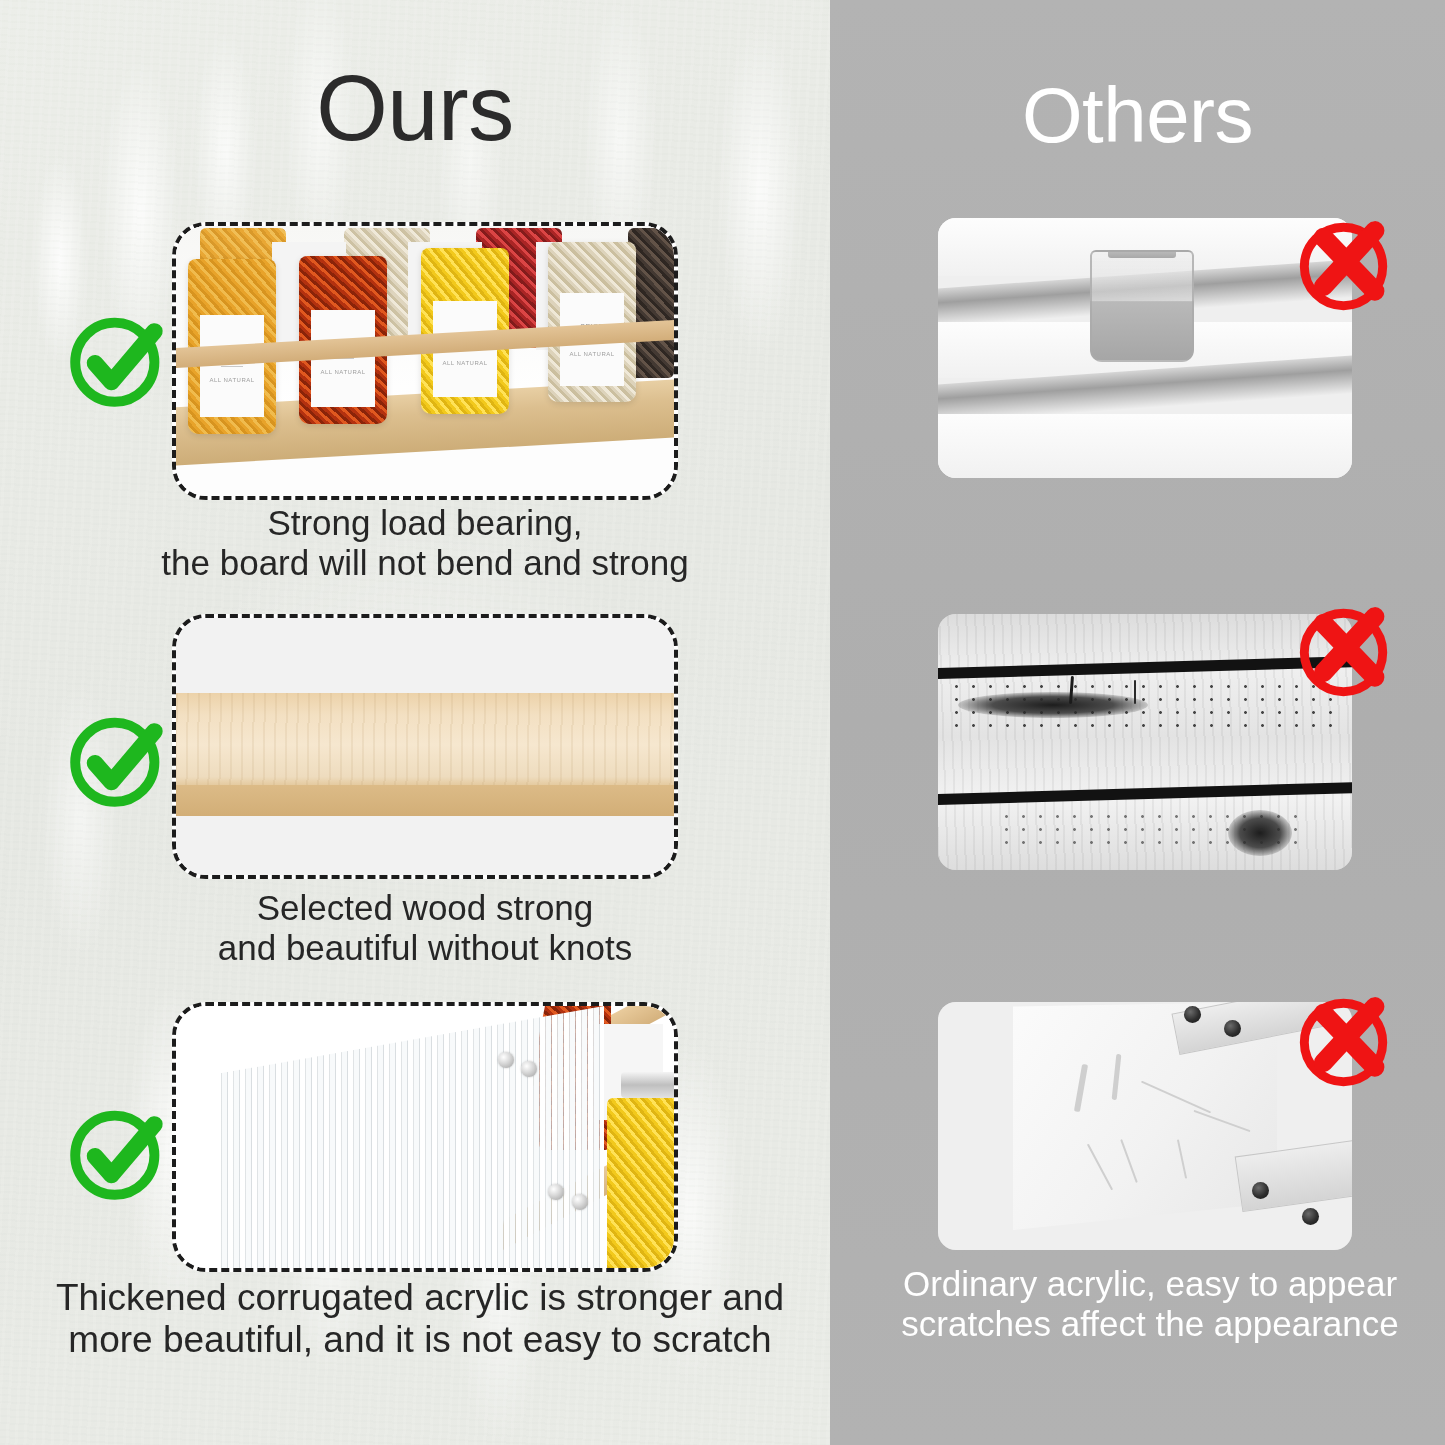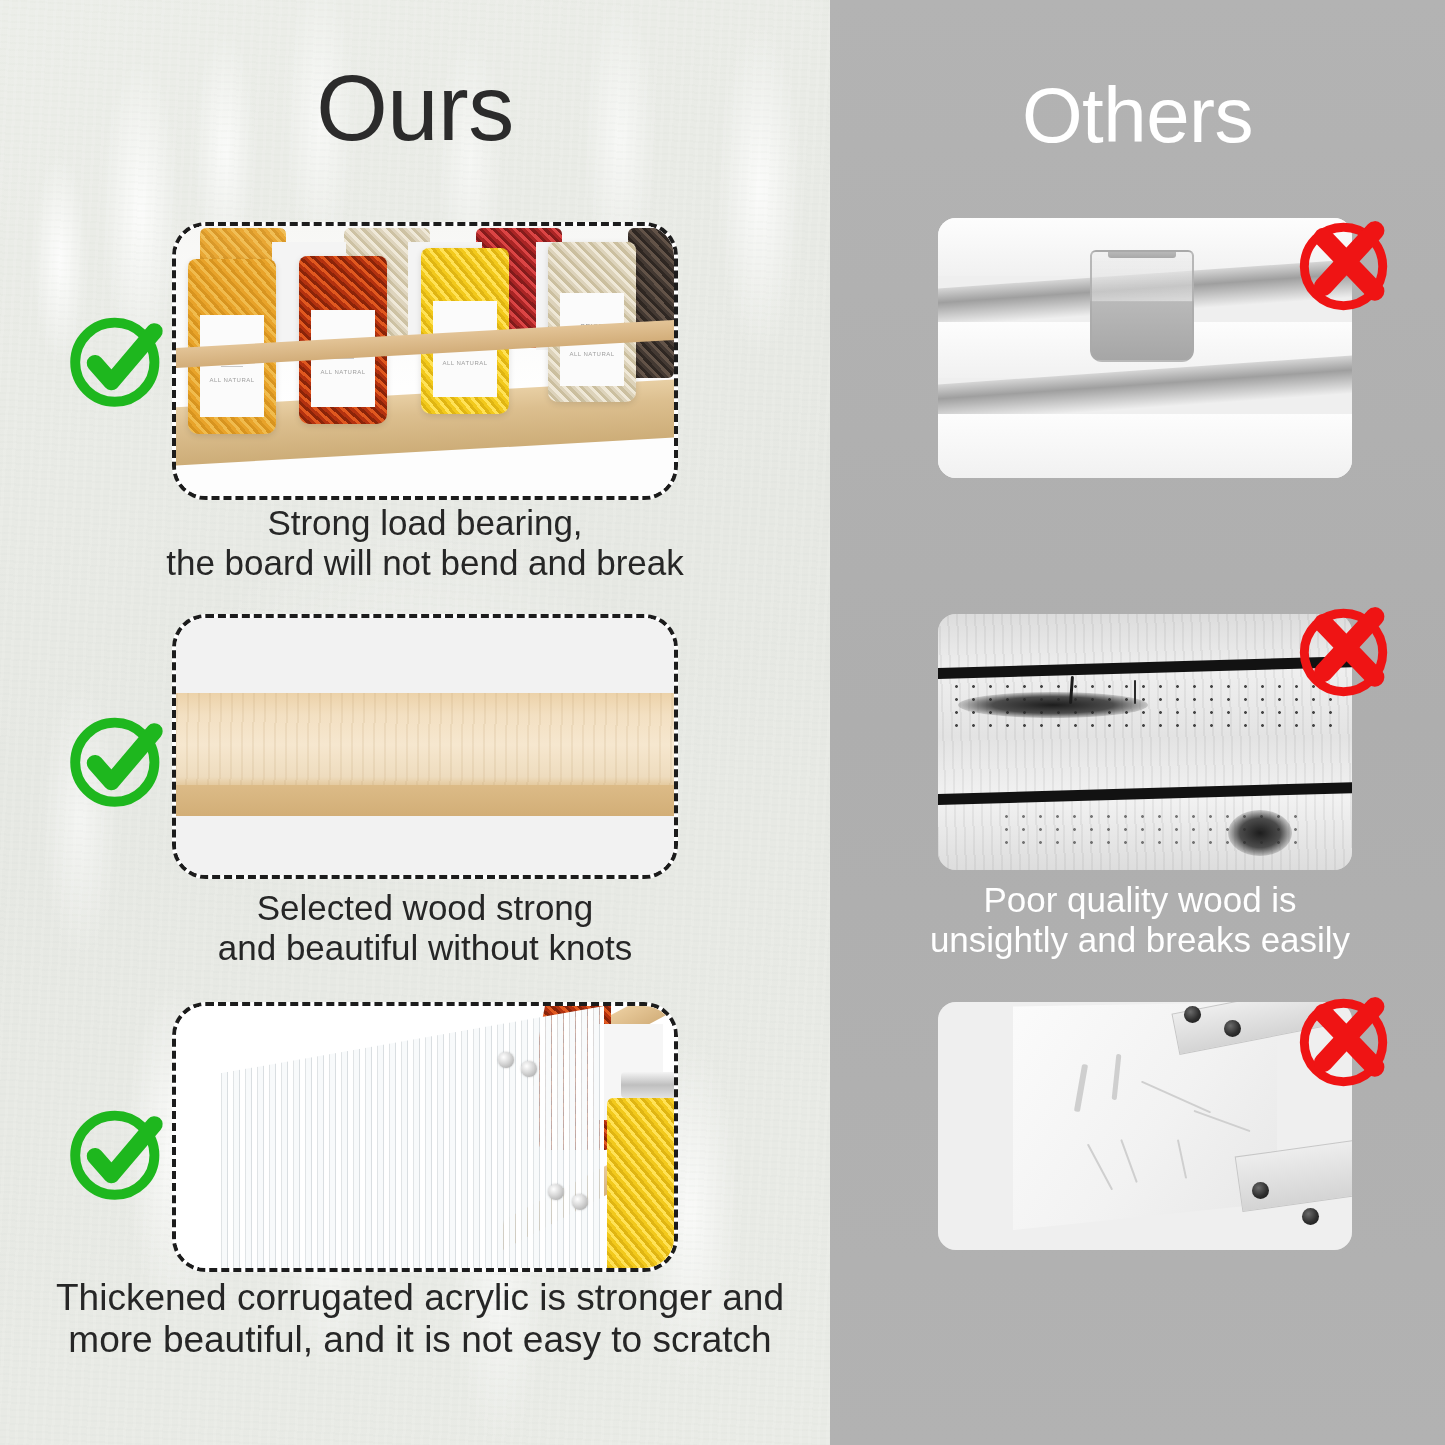--- a/index.html
+++ b/index.html
@@ -465,21 +465,21 @@
           <span class="l2"></span>
           <span class="l3">ALL NATURAL</span>
         </div>
       </div>
 
       <div class="shelf-board"></div>
     </div>
   </div>
 
   <div class="caption caption-left" style="left:110px; top:503px; width:630px;">Strong load bearing,
-the board will not bend and break</div>
+the board will not bend and strong</div>
 
   <div class="mark" style="left:62px; top:705px;">
     <svg width="110" height="110" viewBox="0 0 100 100">
       <circle cx="48" cy="52" r="36" fill="none" stroke="#1eb71e" stroke-width="9"></circle>
       <path d="M30 53 L45 70 L84 24" fill="none" stroke="#1eb71e" stroke-width="15" stroke-linecap="round" stroke-linejoin="round"></path>
     </svg>
   </div>
 
   <div class="photo-frame" style="left:172px; top:614px; width:506px; height:265px;">
     <div class="plank-scene">
@@ -555,22 +555,20 @@
   </div>
 
   <div class="mark" style="left:1292px; top:592px; z-index:12;">
     <svg width="112" height="112" viewBox="0 0 100 100">
       <circle cx="46" cy="54" r="35" fill="none" stroke="#ef1414" stroke-width="8"></circle>
       <path d="M28 72 L74 22" stroke="#ef1414" stroke-width="17" stroke-linecap="round"></path>
       <path d="M28 28 L74 76" stroke="#ef1414" stroke-width="17" stroke-linecap="round"></path>
     </svg>
   </div>
 
-  <div class="caption caption-right" style="left:890px; top:880px; width:500px;">Poor quality wood is
-unsightly and breaks easily</div>
 
   <div class="photo-plain" style="left:938px; top:1002px; width:414px; height:248px;">
     <div class="scr-scene">
       <div class="scr-panel"></div>
       <div class="scr-line" style="left:140px; top:62px; width:6px; height:48px; transform:rotate(10deg);"></div>
       <div class="scr-line" style="left:176px; top:52px; width:5px; height:46px; transform:rotate(6deg);"></div>
       <div class="scr-line" style="left:200px; top:94px; width:76px; height:2px; transform:rotate(24deg);"></div>
       <div class="scr-line" style="left:136px; top:164px; width:52px; height:2px; transform:rotate(62deg);"></div>
       <div class="scr-line" style="left:168px; top:158px; width:46px; height:2px; transform:rotate(70deg);"></div>
       <div class="scr-line" style="left:224px; top:156px; width:40px; height:2px; transform:rotate(78deg);"></div>
@@ -585,15 +583,17 @@
   </div>
 
   <div class="mark" style="left:1292px; top:982px; z-index:12;">
     <svg width="112" height="112" viewBox="0 0 100 100">
       <circle cx="46" cy="54" r="35" fill="none" stroke="#ef1414" stroke-width="8"></circle>
       <path d="M28 72 L74 22" stroke="#ef1414" stroke-width="17" stroke-linecap="round"></path>
       <path d="M28 28 L74 76" stroke="#ef1414" stroke-width="17" stroke-linecap="round"></path>
     </svg>
   </div>
 
+  <div class="caption caption-right" style="left:872px; top:1264px; width:556px;">Ordinary acrylic, easy to appear
+scratches affect the appearance</div>
 
 
 </div>
 
 </body></html>

